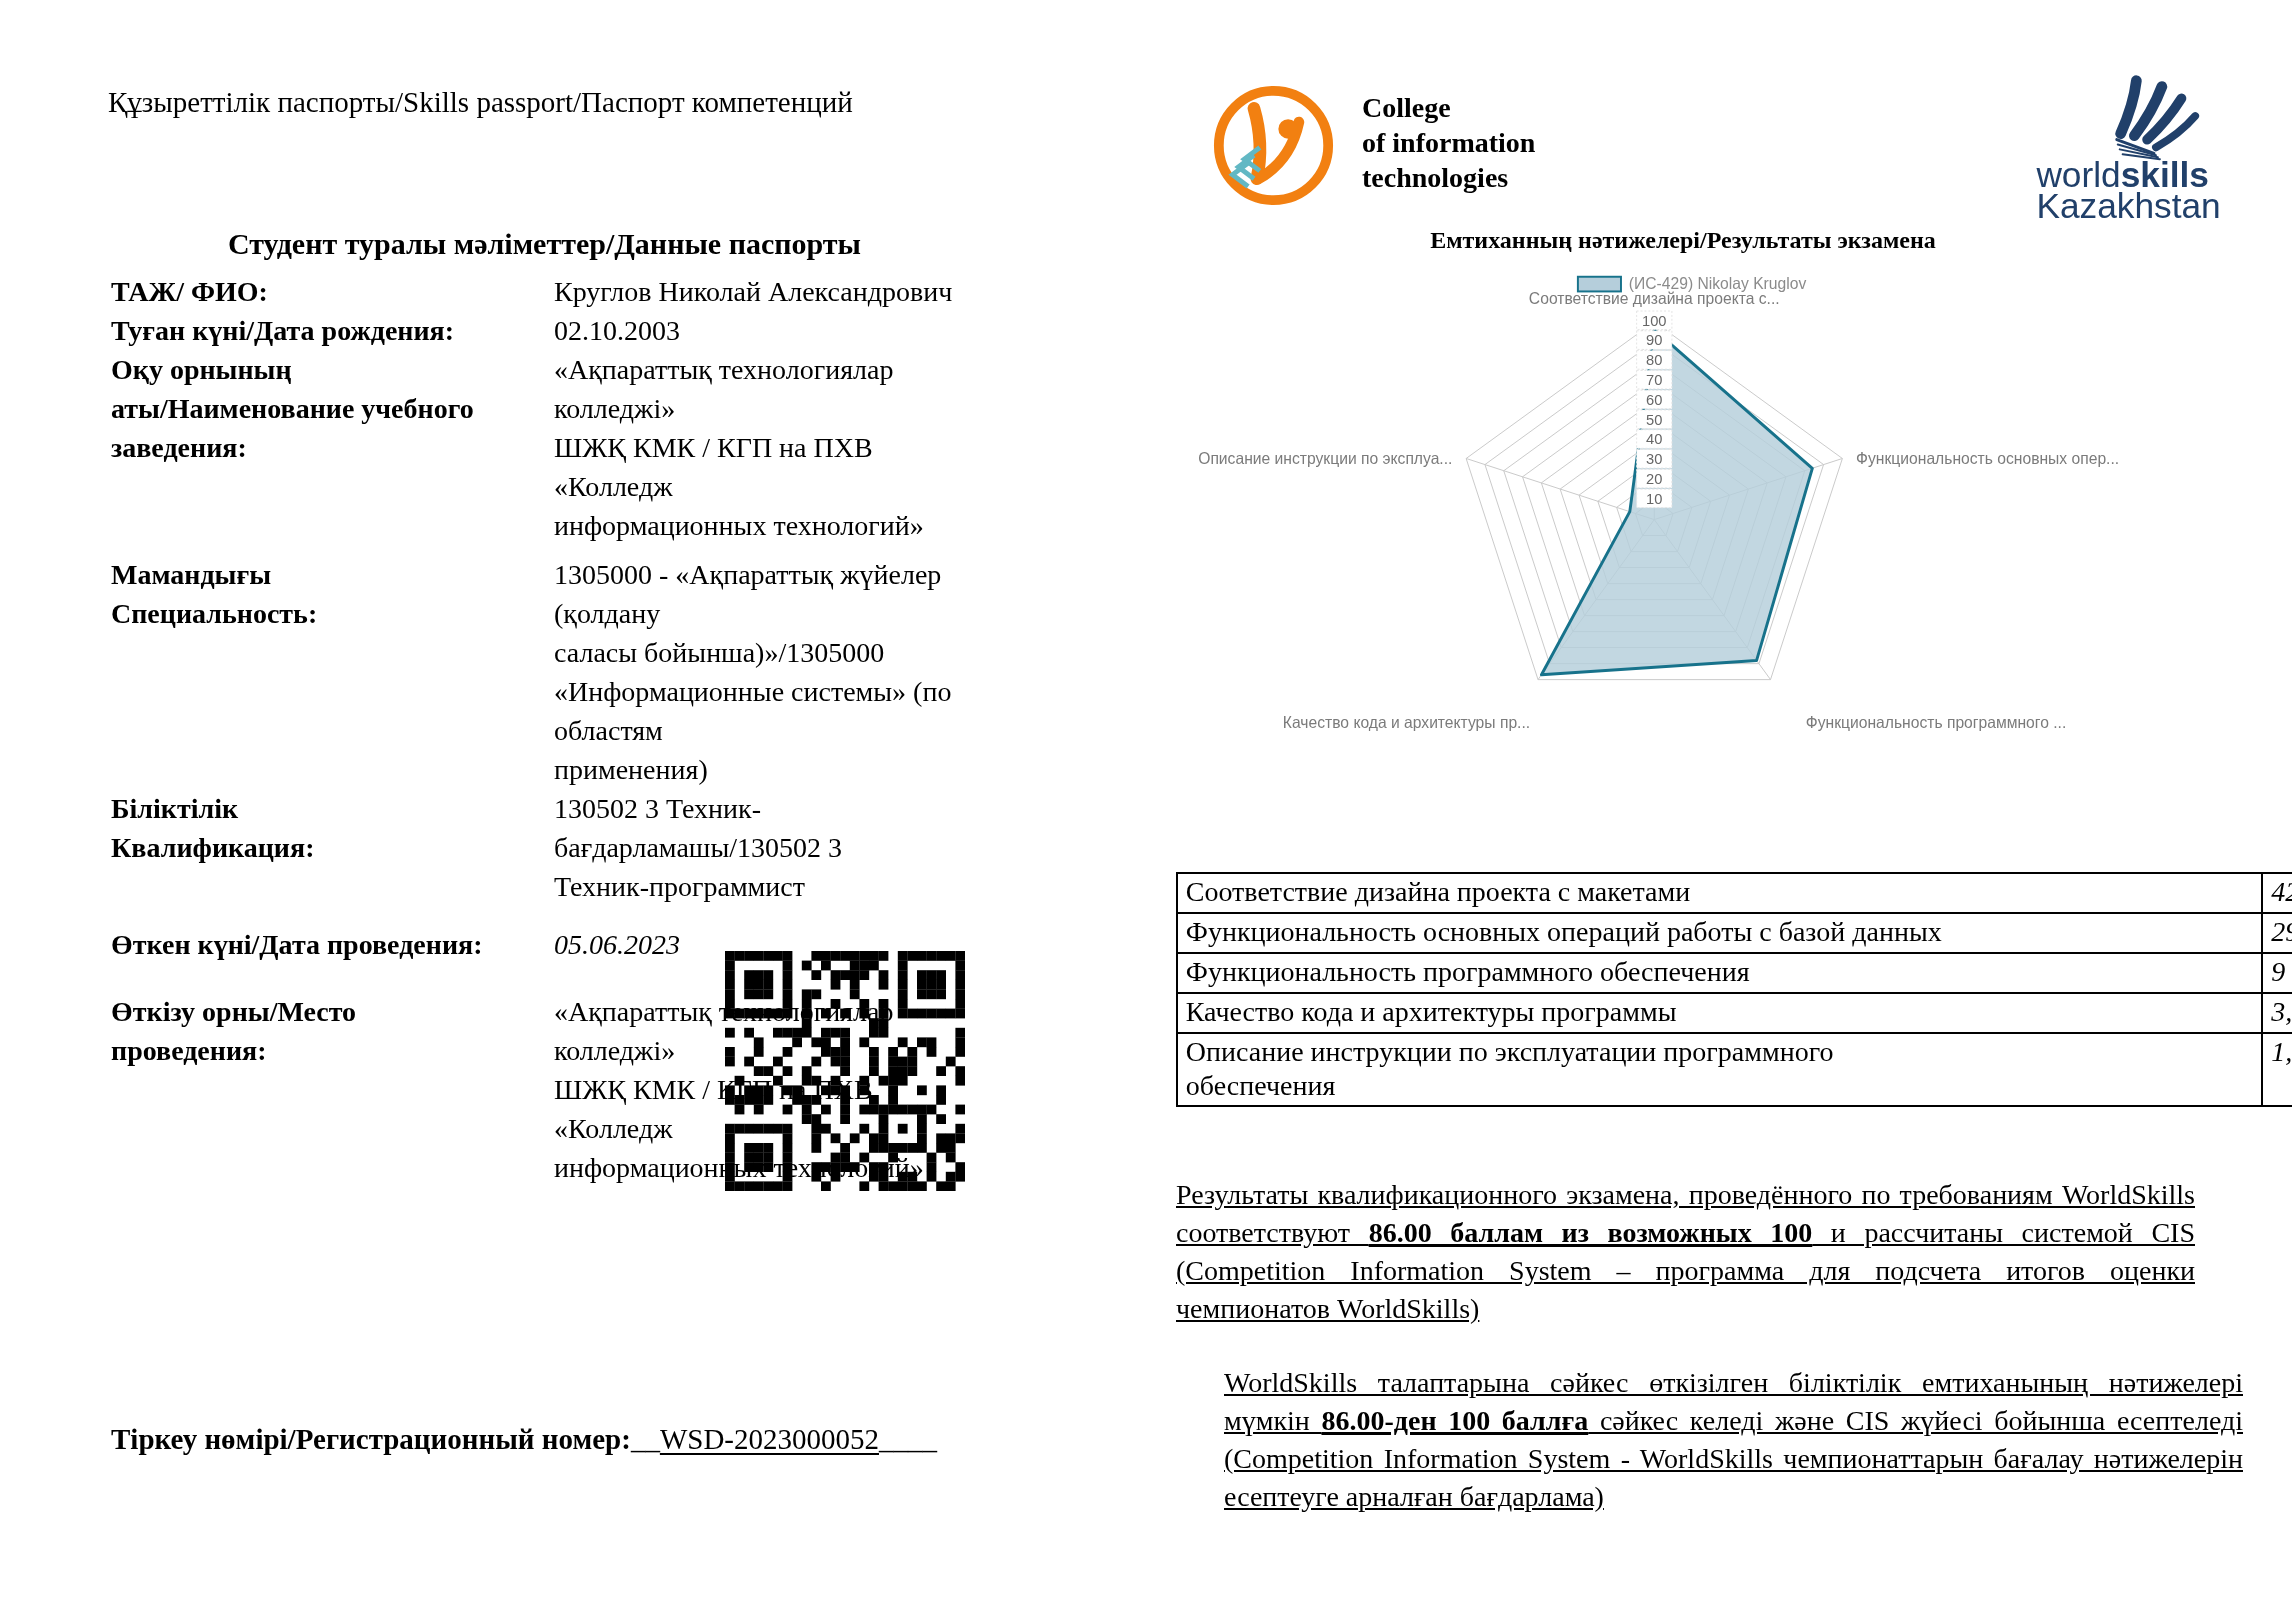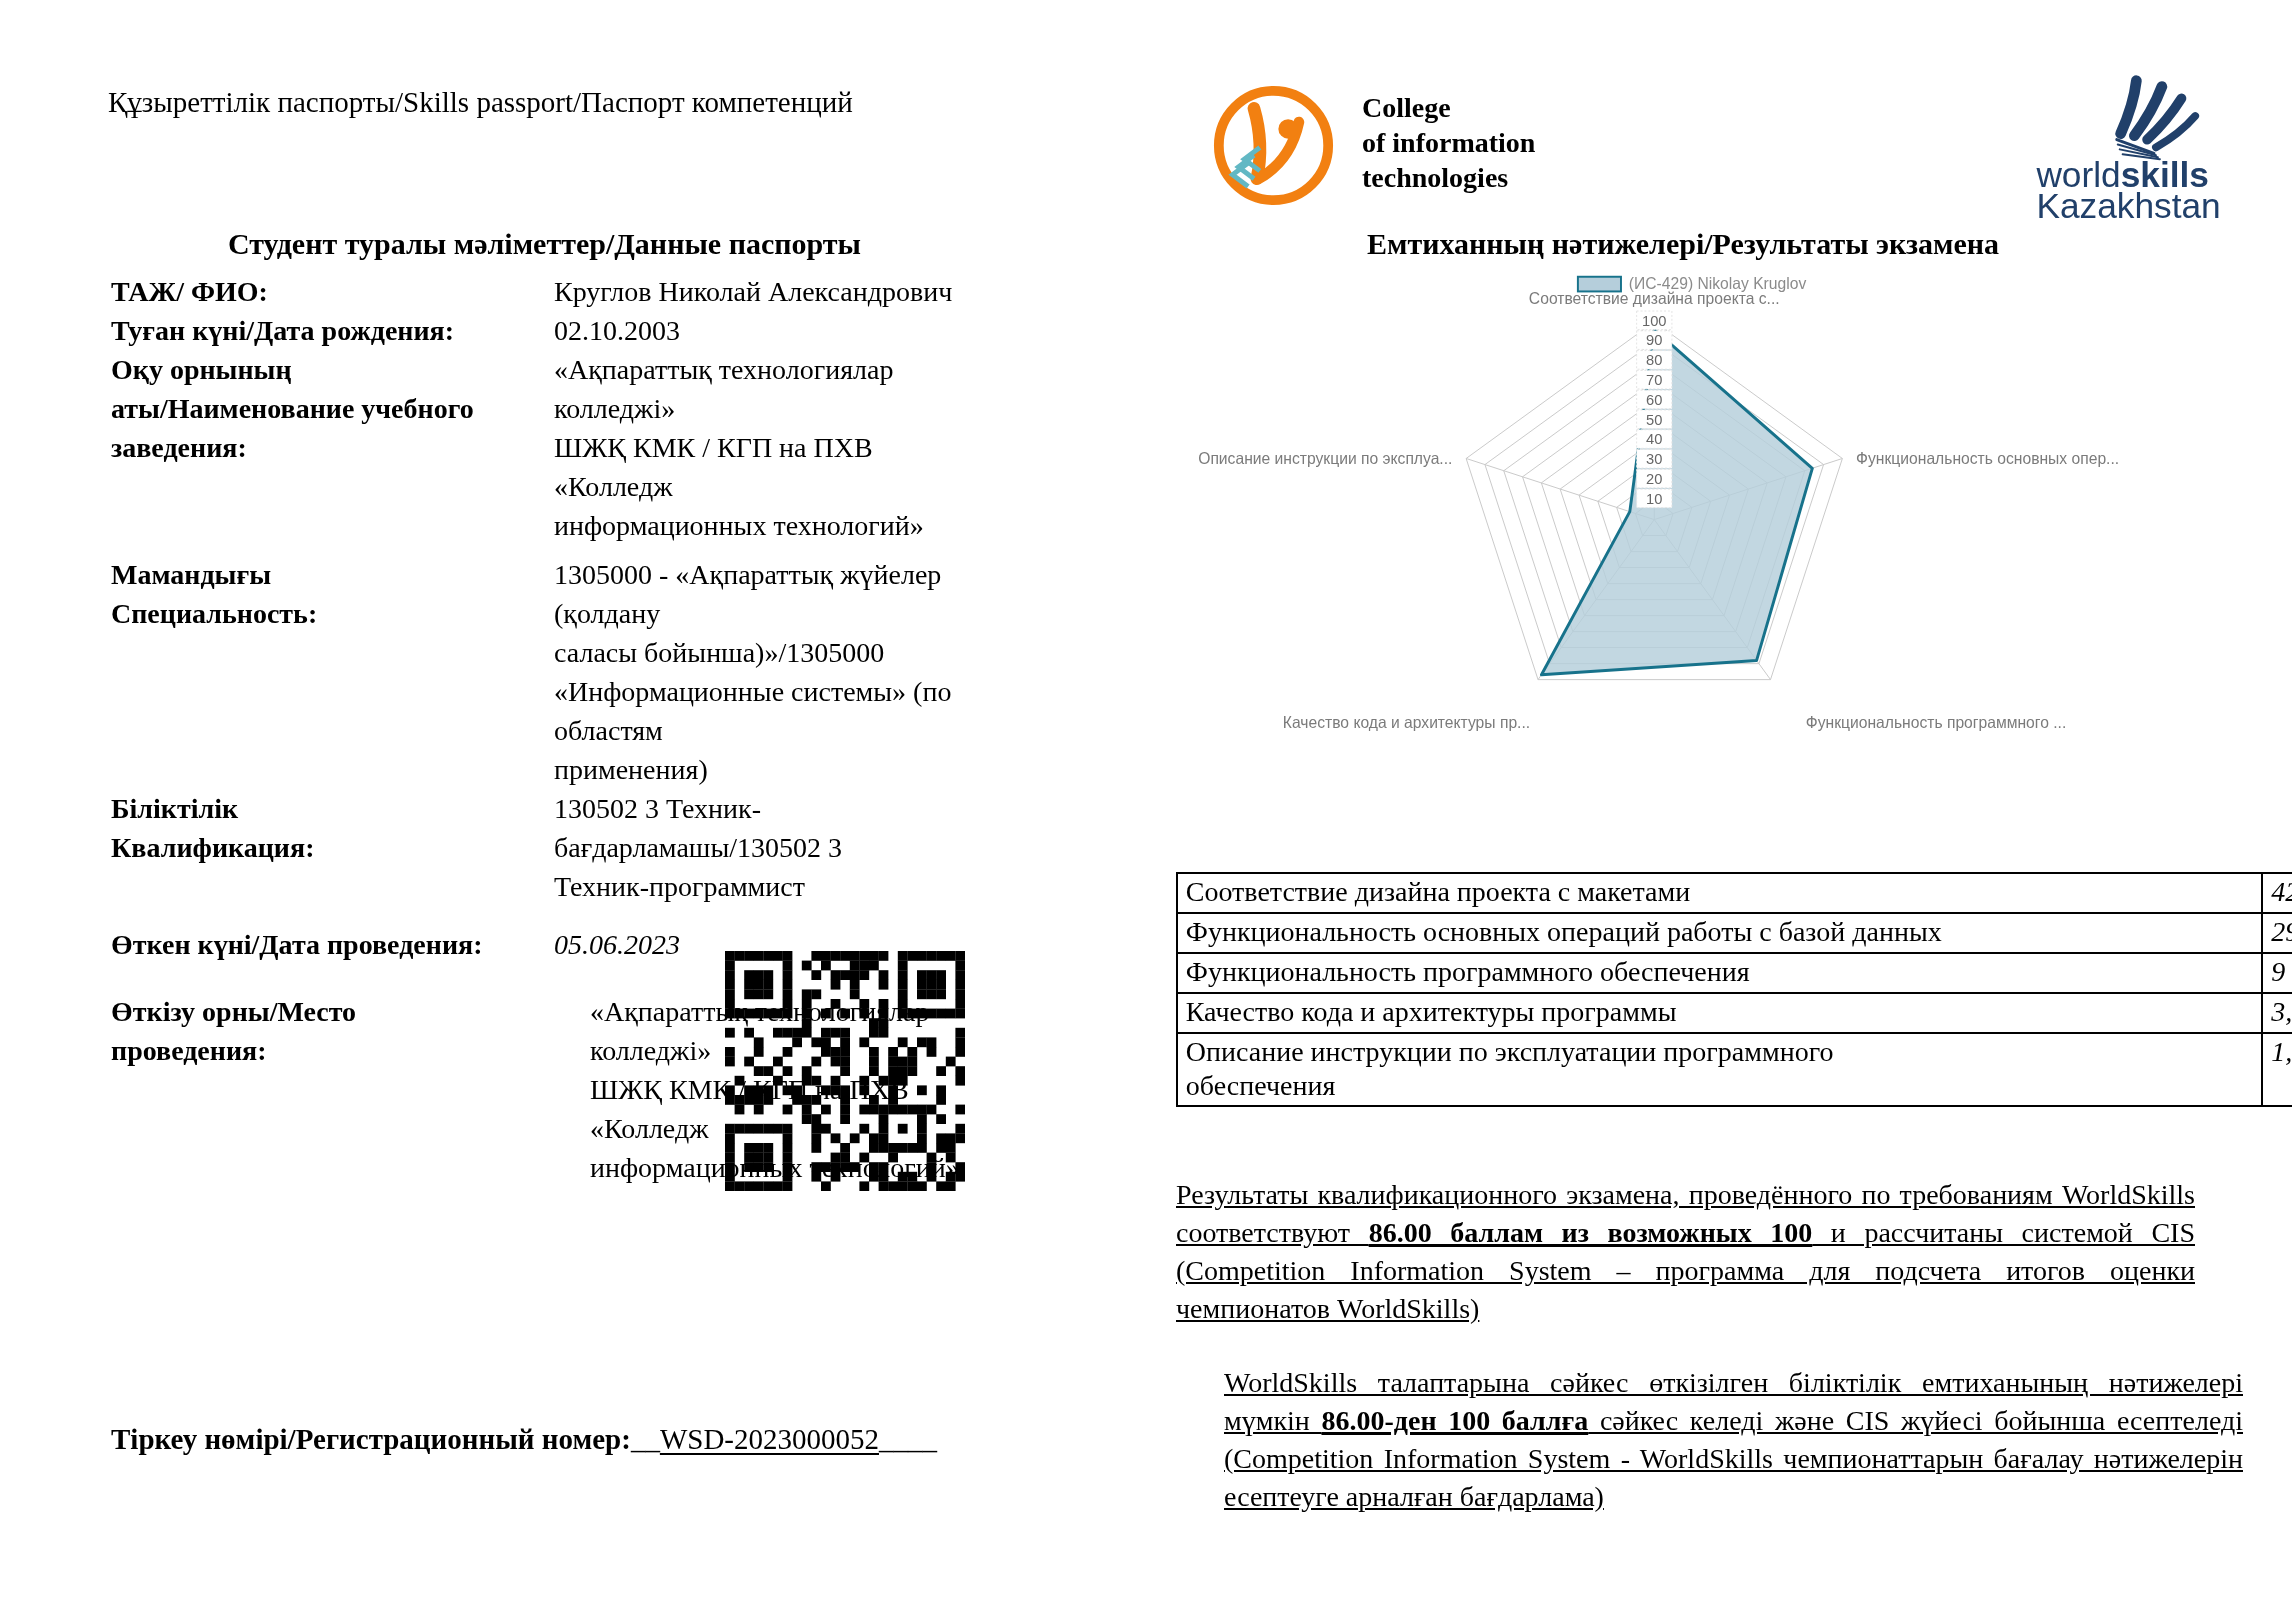--- a/index.html
+++ b/index.html
@@ -10,32 +10,32 @@
   
   #doc-title{left:108px;top:86px;font-size:29px;white-space:nowrap;}
   #student-section{left:111px;top:223px;width:867px;}
   #student-header{text-align:center;font-weight:bold;font-size:30px;line-height:41px;margin-bottom:7.8px;}
   .srow{display:grid;grid-template-columns:443px 1fr;font-size:28px;line-height:39px;}
   .srow .lbl{font-weight:bold;white-space:pre-line;}
   .srow .val{white-space:pre-line;}
   .italic{font-style:italic;}
   .mt10{margin-top:9.8px;}
   .mt20{margin-top:19.6px;}
-  .mt28{margin-top:27.4px;gap:36px;}
+  .mt28{margin-top:27.4px;}
   #qr-box{left:725px;top:951px;width:240px;height:240px;}
   #reg-line{left:111px;top:1423px;font-size:29px;white-space:nowrap;}
   #reg-line .lbl{font-weight:bold;text-align:center;}
   #reg-line u{text-underline-offset:3.9px;}
 
   
   #college-logo{left:1212px;top:84px;}
   #college-name{left:1362px;top:90px;font-weight:bold;font-size:28px;line-height:35px;white-space:pre-line;}
   #ws-logo{left:2007px;top:59px;}
 
-  #exam-title{left:1176px;top:227px;width:1014px;text-align:center;font-weight:bold;font-size:30px;}
+  #exam-title{left:1176px;top:227px;width:1014px;text-align:center;font-weight:bold;font-size:24px;}
 
   #radar{left:1127px;top:265px;}
 
   
   #results-table{left:1176px;top:872px;width:1221px;border-collapse:collapse;font-size:28px;}
   #results-table td{border:2px solid #000;padding:1px 7.8px 2.9px 7.8px;line-height:34px;vertical-align:top;}
   #results-table td.crit{white-space:pre-line;}
   #results-table td.score{width:116px;font-style:italic;}
 
   

